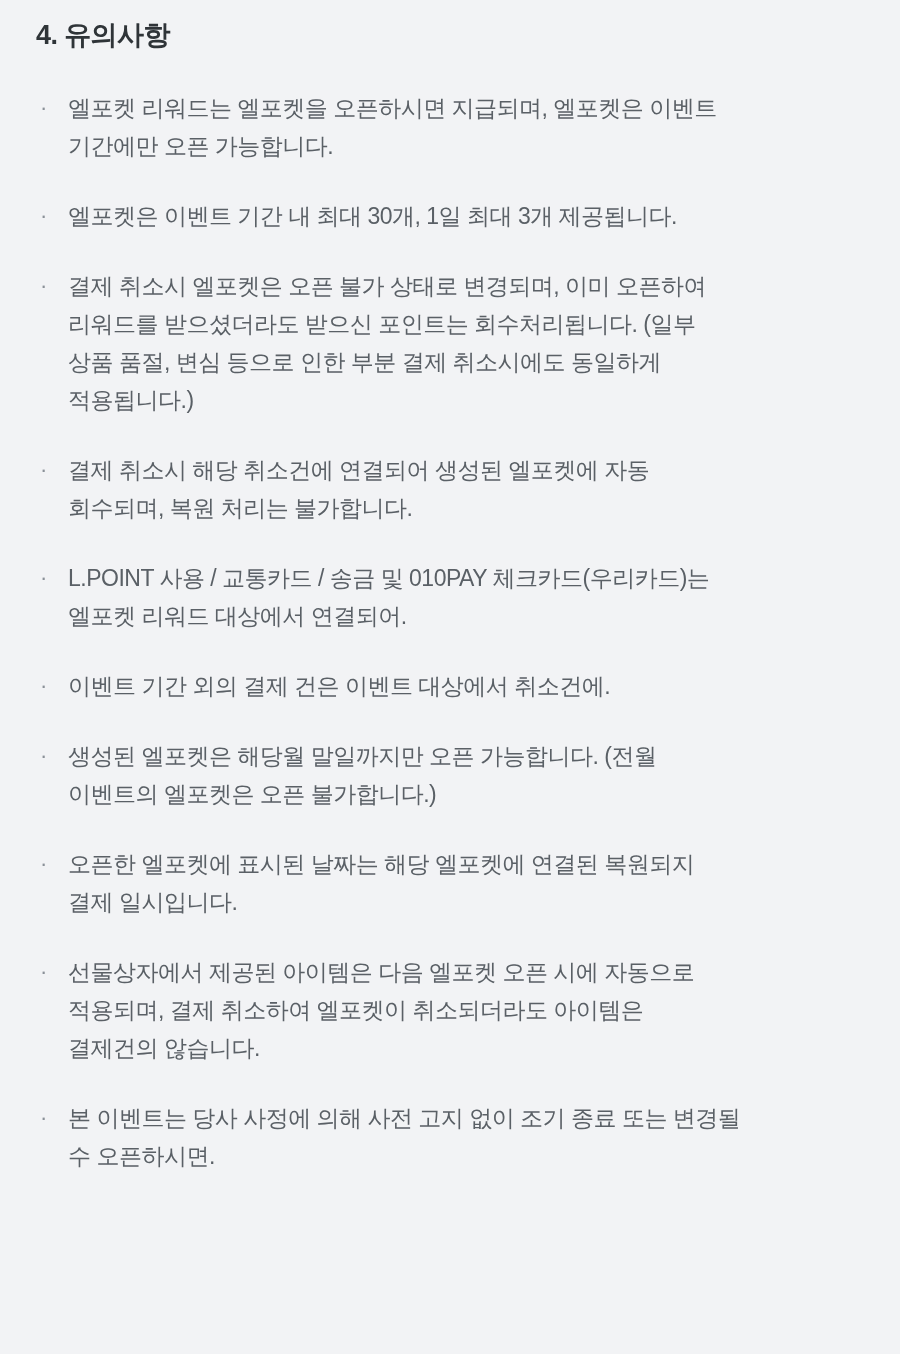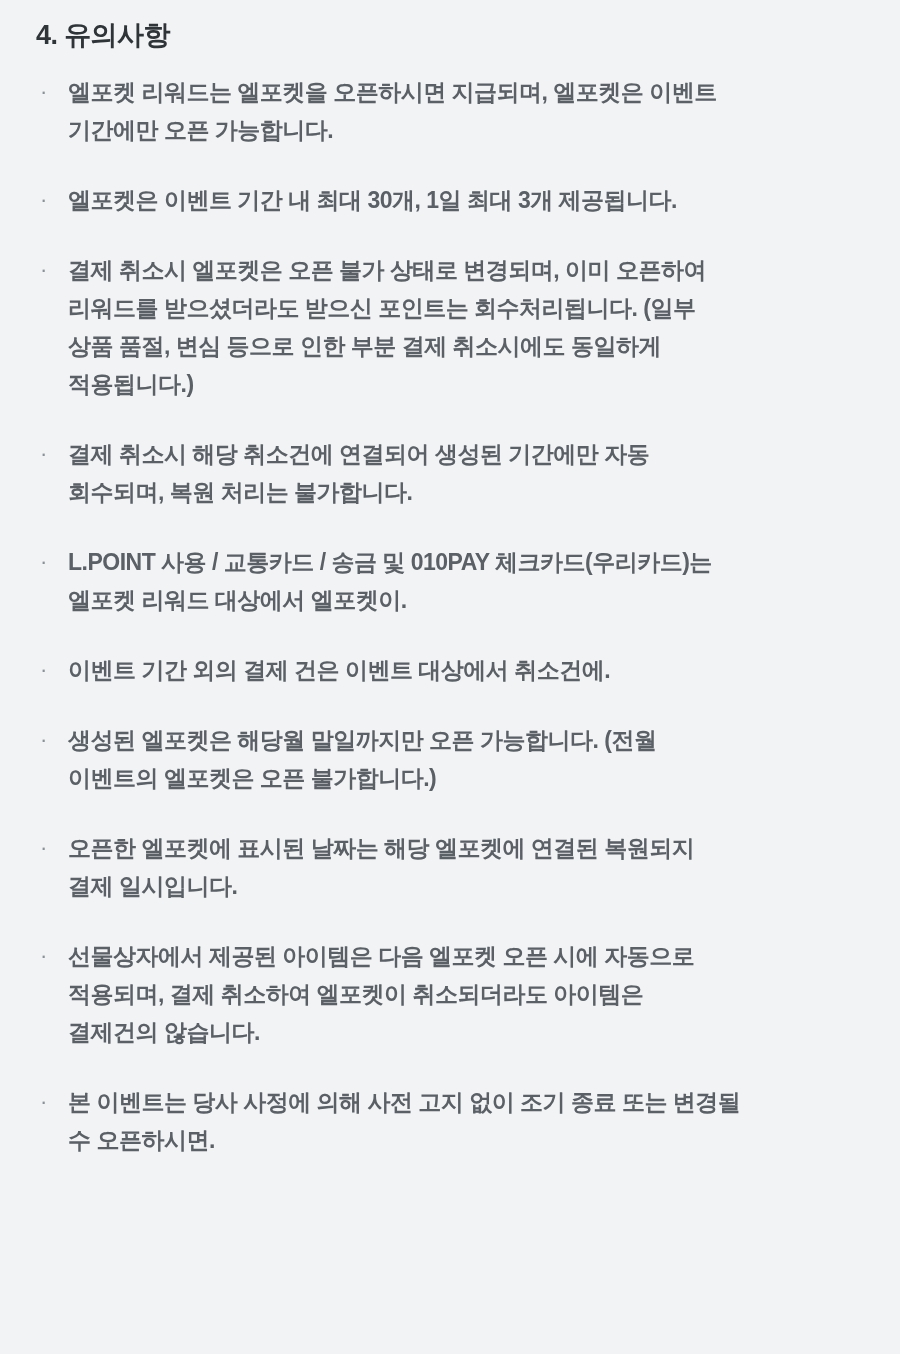--- a/index.html
+++ b/index.html
@@ -19,21 +19,21 @@
     min-height: 1354px;
     box-sizing: border-box;
     padding: 18px 36px 30px 36px;
     background: #f2f3f5;
   }
   .section-title {
     font-size: 27px;
     font-weight: 700;
     color: #2f3438;
     letter-spacing: -0.6px;
-    margin: 0 0 20px 0;
+    margin: 0 0 36px 0;
     line-height: 1.3;
   }
   .notice-list {
     list-style: none;
     margin: 0;
     padding: 0;
   }
   .notice-item {
     display: flex;
     align-items: flex-start;
@@ -53,21 +53,20 @@
     box-sizing: border-box;
   }
   .notice-text {
     flex: 1 1 auto;
     font-size: 23px;
     line-height: 38px;
     color: #5a6066;
     letter-spacing: -0.5px;
     word-break: keep-all;
     white-space: pre-line;
-    font-weight: bold;
   }
 </style>
 </head>
 <body>
 
 <div class="page">
 
   <h2 class="section-title">4. 유의사항</h2>
 
   <ul class="notice-list">
@@ -86,28 +85,28 @@
     <li class="notice-item">
       <span class="bullet">·</span>
       <span class="notice-text">결제 취소시 엘포켓은 오픈 불가 상태로 변경되며, 이미 오픈하여
 리워드를 받으셨더라도 받으신 포인트는 회수처리됩니다. (일부
 상품 품절, 변심 등으로 인한 부분 결제 취소시에도 동일하게
 적용됩니다.)</span>
     </li>
 
     <li class="notice-item">
       <span class="bullet">·</span>
-      <span class="notice-text">결제 취소시 해당 취소건에 연결되어 생성된 기간에만 자동
+      <span class="notice-text">결제 취소시 해당 취소건에 연결되어 생성된 엘포켓에 자동
 회수되며, 복원 처리는 불가합니다.</span>
     </li>
 
     <li class="notice-item">
       <span class="bullet">·</span>
       <span class="notice-text">L.POINT 사용 / 교통카드 / 송금 및 010PAY 체크카드(우리카드)는
-엘포켓 리워드 대상에서 엘포켓이.</span>
+엘포켓 리워드 대상에서 연결되어.</span>
     </li>
 
     <li class="notice-item">
       <span class="bullet">·</span>
       <span class="notice-text">이벤트 기간 외의 결제 건은 이벤트 대상에서 취소건에.</span>
     </li>
 
     <li class="notice-item">
       <span class="bullet">·</span>
       <span class="notice-text">생성된 엘포켓은 해당월 말일까지만 오픈 가능합니다. (전월

